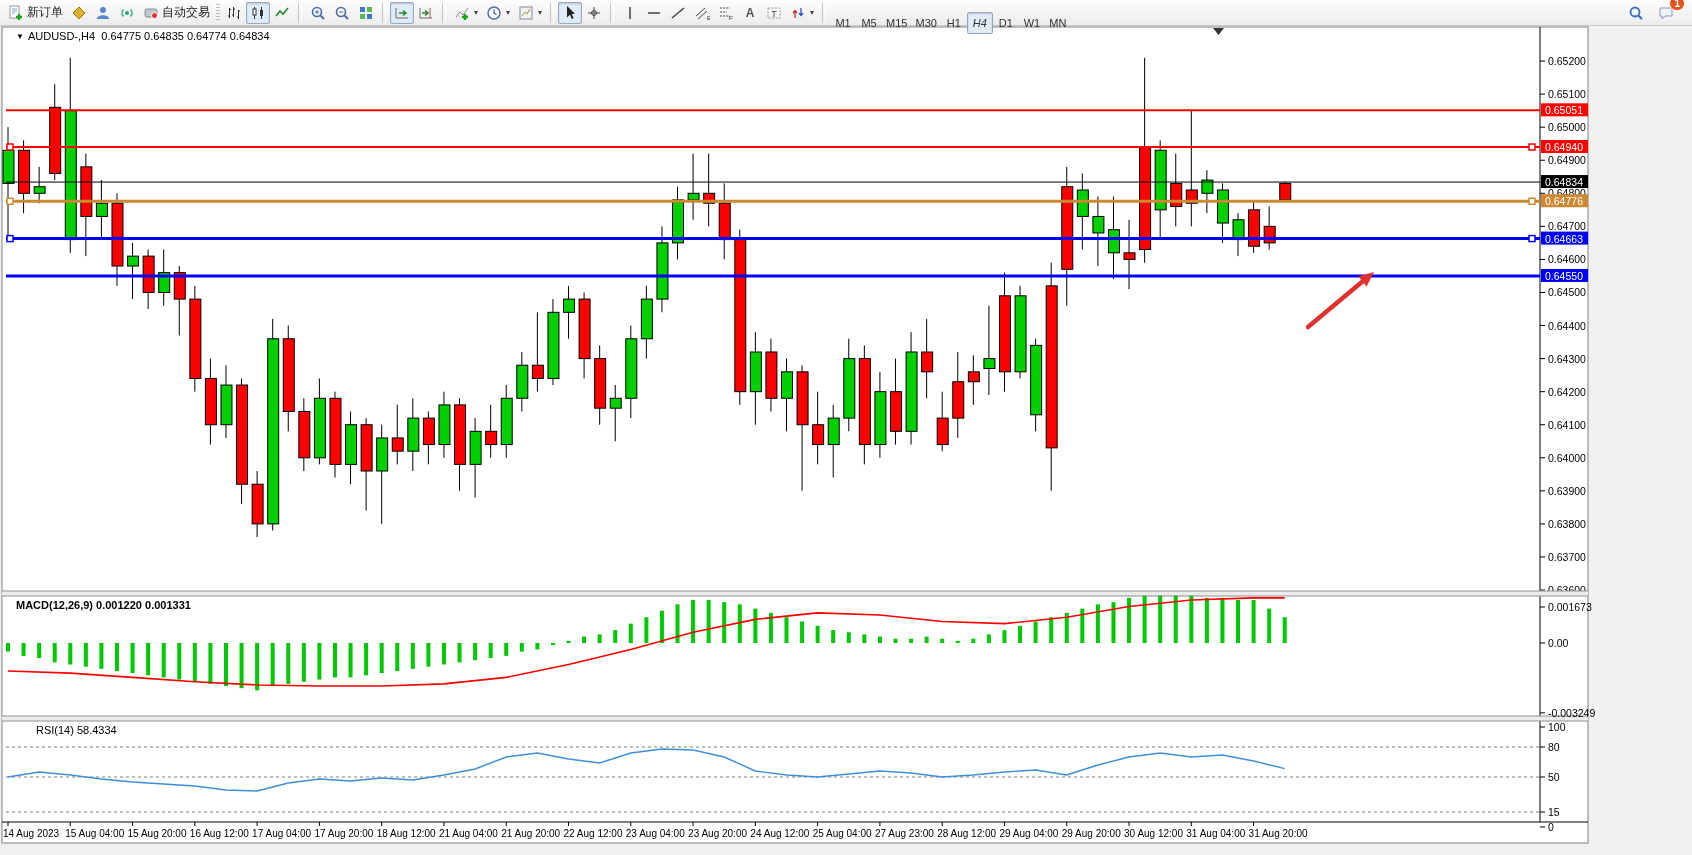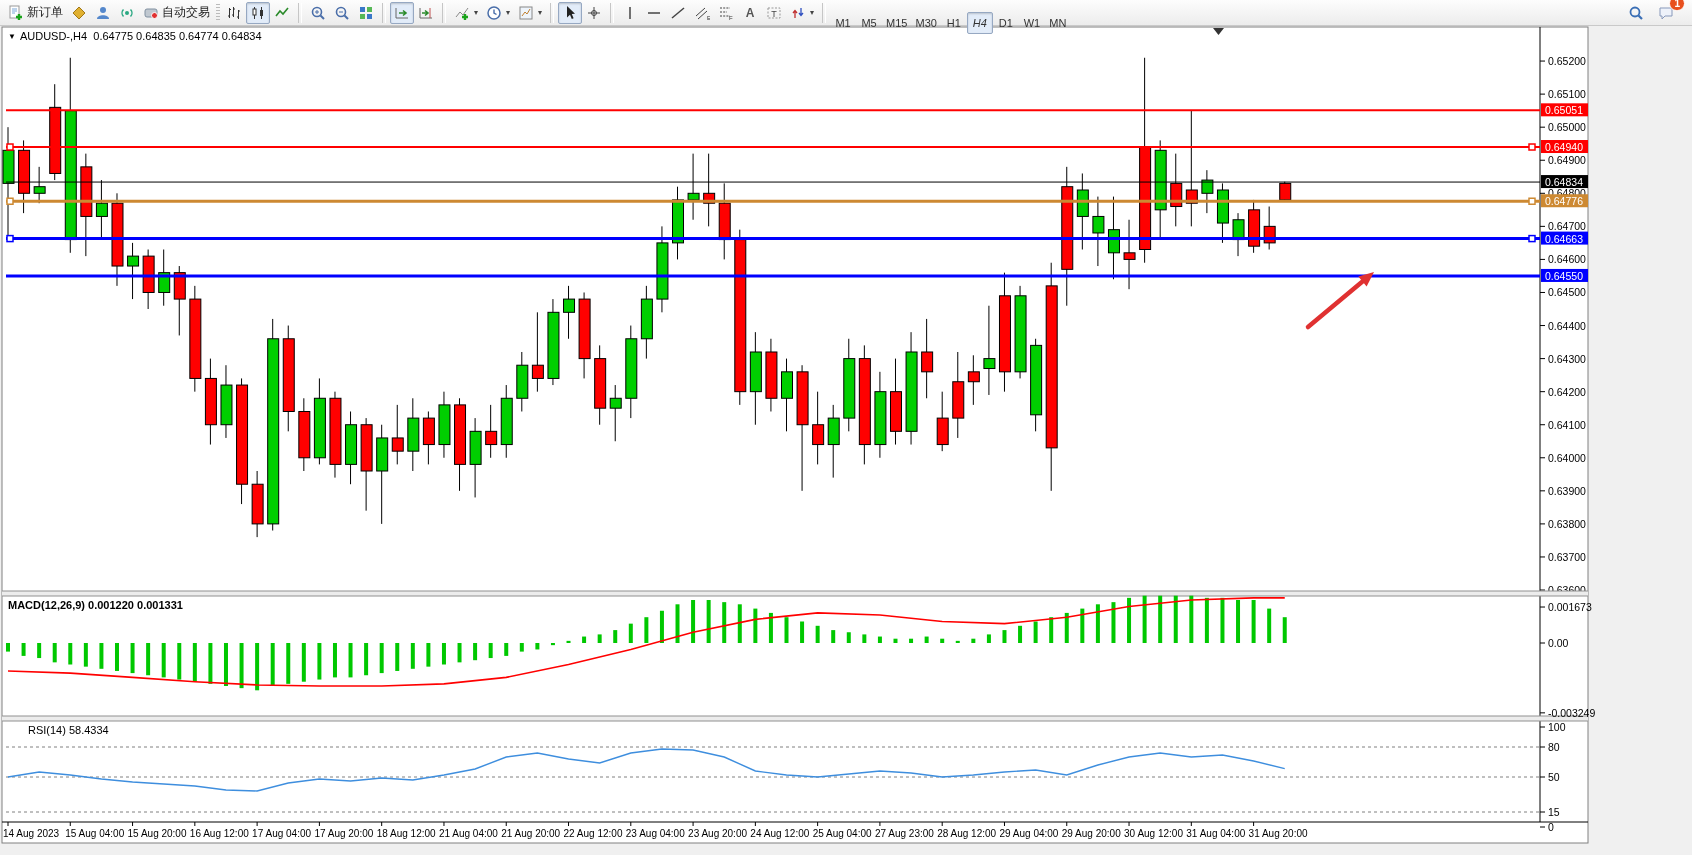--- a/index.html
+++ b/index.html
@@ -15,21 +15,21 @@
 .grip{width:4px;height:18px;margin:0 2px;background:repeating-linear-gradient(#bbb 0 1px,transparent 1px 3px);}
 .caret{font-size:8px;color:#444;margin-left:1px;}
 .tf{font-size:11px;color:#333;min-width:26px;margin-top:20px;}
 .toolbar-right{margin-left:auto;display:flex;align-items:center;gap:6px;padding-right:10px;}
 .chatwrap{position:relative;}
 .badge{position:absolute;top:-6px;right:-7px;background:#e8501e;color:#fff;font-size:10px;font-weight:bold;
   border-radius:8px;padding:0 4px;line-height:13px;border:1px solid #fff;}
 .ic{display:inline-block;width:16px;height:16px;}
 
 .chart-svg{position:absolute;left:0;top:0;z-index:1;}
-.ovl{position:absolute;z-index:2;font-size:11px;color:#000;white-space:nowrap;}
+.ovl{position:absolute;z-index:2;font-size:11px;color:#000;white-space:nowrap;margin-left:8px;}
 #symbol-title{left:8px;top:30px;}
 #symbol-title .tri{font-size:8px;vertical-align:1px;margin-right:4px;}
 #macd-title{left:8px;top:599px;font-weight:bold;}
 #rsi-title{left:8px;top:724px;padding-left:20px;}
 </style>
 </head>
 <body>
 
 <div class="toolbar">
   <button class="tbtn">

